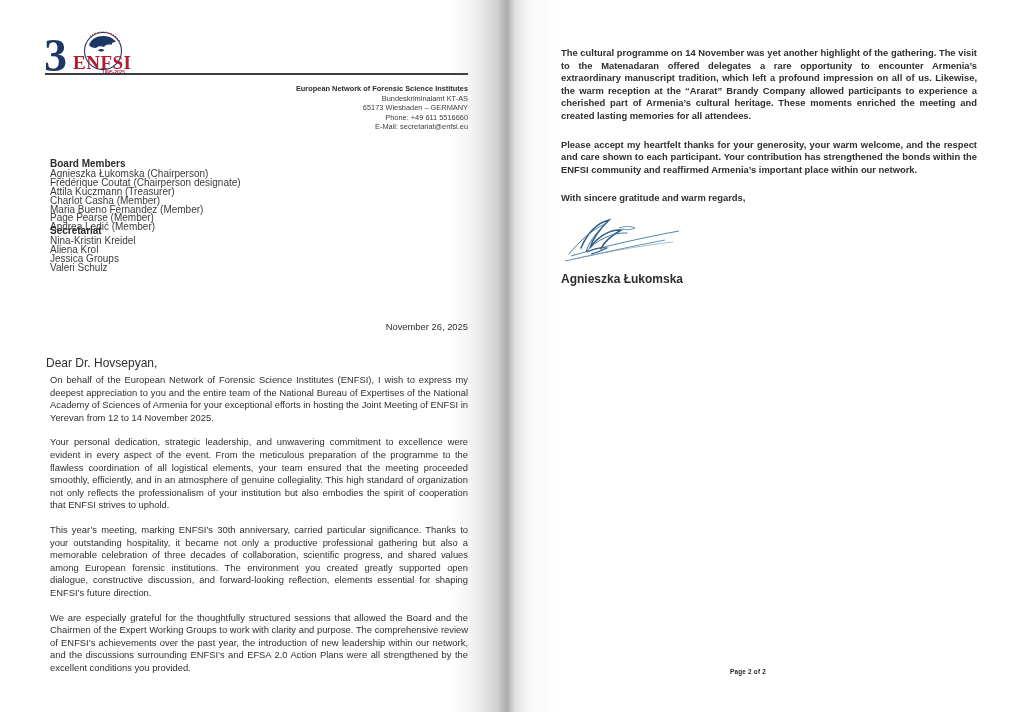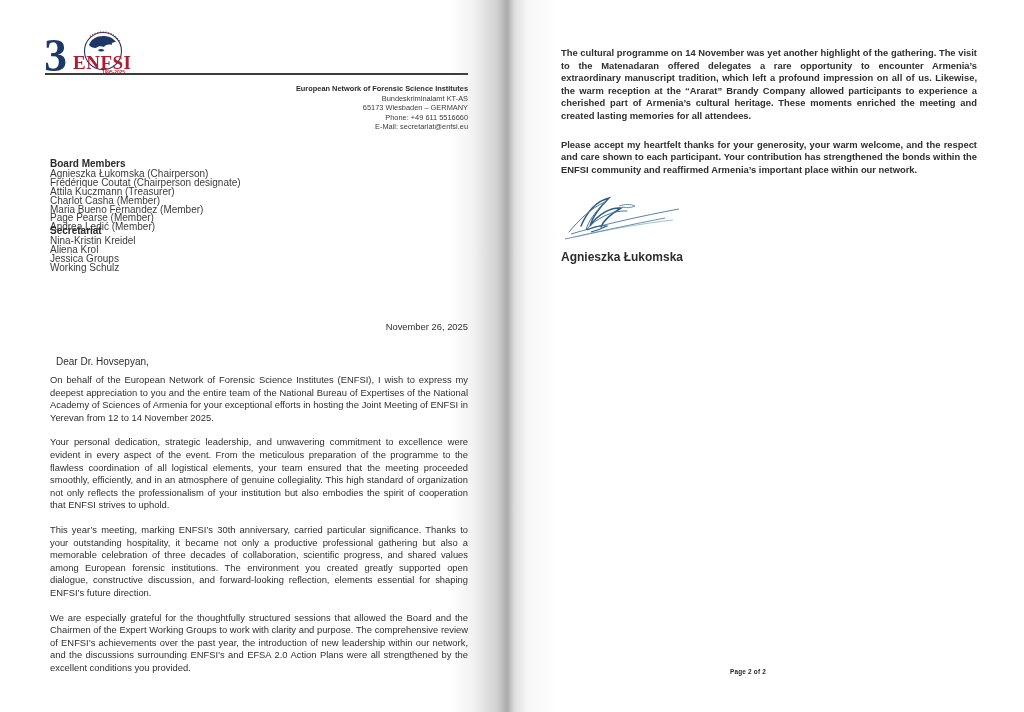--- a/index.html
+++ b/index.html
@@ -43,21 +43,21 @@
 
   .roster{position:absolute;left:50px;font-size:10px;line-height:8.9px;color:#3b3b3b;}
   .roster-board{top:160px;}
   .roster-sec{top:227px;}
   .section-title{font-weight:bold;color:#2a2a2a;margin-bottom:1px;}
 
   .date{
     position:absolute;left:250px;top:321px;width:218px;text-align:right;
     font-size:9.4px;color:#2e2e2e;
   }
-  .salutation{position:absolute;left:56px;top:356px;font-size:10px;color:#2e2e2e;}
+  .salutation{position:absolute;left:46px;top:356px;font-size:12px;color:#2e2e2e;}
 
   .body1{position:absolute;left:50px;top:374px;width:418px;}
   .body2{position:absolute;left:49px;top:47px;width:416px;font-weight:bold;}
   .letter-p{
     margin:0 0 12px 0;font-size:9.4px;line-height:12.6px;
     text-align:justify;color:#2f2f2f;
   }
   .body2 .letter-p{margin-bottom:16px;}
   .closing{margin:0;font-size:9.4px;line-height:12.6px;color:#2f2f2f;}
 
@@ -107,21 +107,21 @@
       <div>Maria Bueno Fernandez (Member)</div>
       <div>Page Pearse (Member)</div>
       <div>Andrea Ledić (Member)</div>
     </div>
 
     <div class="roster roster-sec">
       <div class="section-title">Secretariat</div>
       <div>Nina-Kristin Kreidel</div>
       <div>Aliena Krol</div>
       <div>Jessica Groups</div>
-      <div>Working Schulz</div>
+      <div>Valeri Schulz</div>
     </div>
 
     <div class="date">November 26, 2025</div>
 
     <div class="salutation">Dear Dr. Hovsepyan,</div>
 
     <div class="body1">
       <p class="letter-p">On behalf of the European Network of Forensic Science Institutes (ENFSI), I wish to express my deepest appreciation to you and the entire team of the National Bureau of Expertises of the National Academy of Sciences of Armenia for your exceptional efforts in hosting the Joint Meeting of ENFSI in Yerevan from 12 to 14 November 2025.</p>
       <p class="letter-p">Your personal dedication, strategic leadership, and unwavering commitment to excellence were evident in every aspect of the event. From the meticulous preparation of the programme to the flawless coordination of all logistical elements, your team ensured that the meeting proceeded smoothly, efficiently, and in an atmosphere of genuine collegiality. This high standard of organization not only reflects the professionalism of your institution but also embodies the spirit of cooperation that ENFSI strives to uphold.</p>
       <p class="letter-p">This year’s meeting, marking ENFSI’s 30th anniversary, carried particular significance. Thanks to your outstanding hospitality, it became not only a productive professional gathering but also a memorable celebration of three decades of collaboration, scientific progress, and shared values among European forensic institutions. The environment you created greatly supported open dialogue, constructive discussion, and forward-looking reflection, elements essential for shaping ENFSI’s future direction.</p>
@@ -130,20 +130,21 @@
 
   </section>
 
   <div class="seam"></div>
 
   <section class="page page2">
 
     <div class="body2">
       <p class="letter-p">The cultural programme on 14 November was yet another highlight of the gathering. The visit to the Matenadaran offered delegates a rare opportunity to encounter Armenia’s extraordinary manuscript tradition, which left a profound impression on all of us. Likewise, the warm reception at the “Ararat” Brandy Company allowed participants to experience a cherished part of Armenia’s cultural heritage. These moments enriched the meeting and created lasting memories for all attendees.</p>
       <p class="letter-p">Please accept my heartfelt thanks for your generosity, your warm welcome, and the respect and care shown to each participant. Your contribution has strengthened the bonds within the ENFSI community and reaffirmed Armenia’s important place within our network.</p>
+      <p class="closing">With sincere gratitude and warm regards,</p>
 
       <div class="signature">
         <svg width="122" height="54" viewBox="0 0 122 54" xmlns="http://www.w3.org/2000/svg">
           <path d="M20 34 C 26 20, 36 9, 48 6 C 38 16, 31 26, 29 34 C 37 22, 50 15, 60 16 C 50 22, 42 29, 40 35" fill="none" stroke="#2f5c86" stroke-width="1.5" stroke-linecap="round"></path>
           <path d="M8 40 C 18 28, 30 16, 44 10 C 34 20, 27 30, 25 38 C 35 26, 52 18, 66 19" fill="none" stroke="#46759e" stroke-width="1" stroke-linecap="round"></path>
           <path d="M10 42 C 40 33, 80 24, 118 17" fill="none" stroke="#46759e" stroke-width="0.9"></path>
           <path d="M4 47 C 36 40, 72 32, 104 26" fill="none" stroke="#46759e" stroke-width="0.8"></path>
           <path d="M14 45 C 44 38, 84 31, 112 28" fill="none" stroke="#6b93b5" stroke-width="0.6"></path>
           <path d="M26 38 c 6 -3 14 -5 20 -4 c -6 3 -12 5 -16 6" fill="none" stroke="#2f5c86" stroke-width="1.1"></path>
           <path d="M58 14 c 6 -2 12 -2 16 0 c -4 2 -9 2 -13 1" fill="none" stroke="#46759e" stroke-width="0.8"></path>

